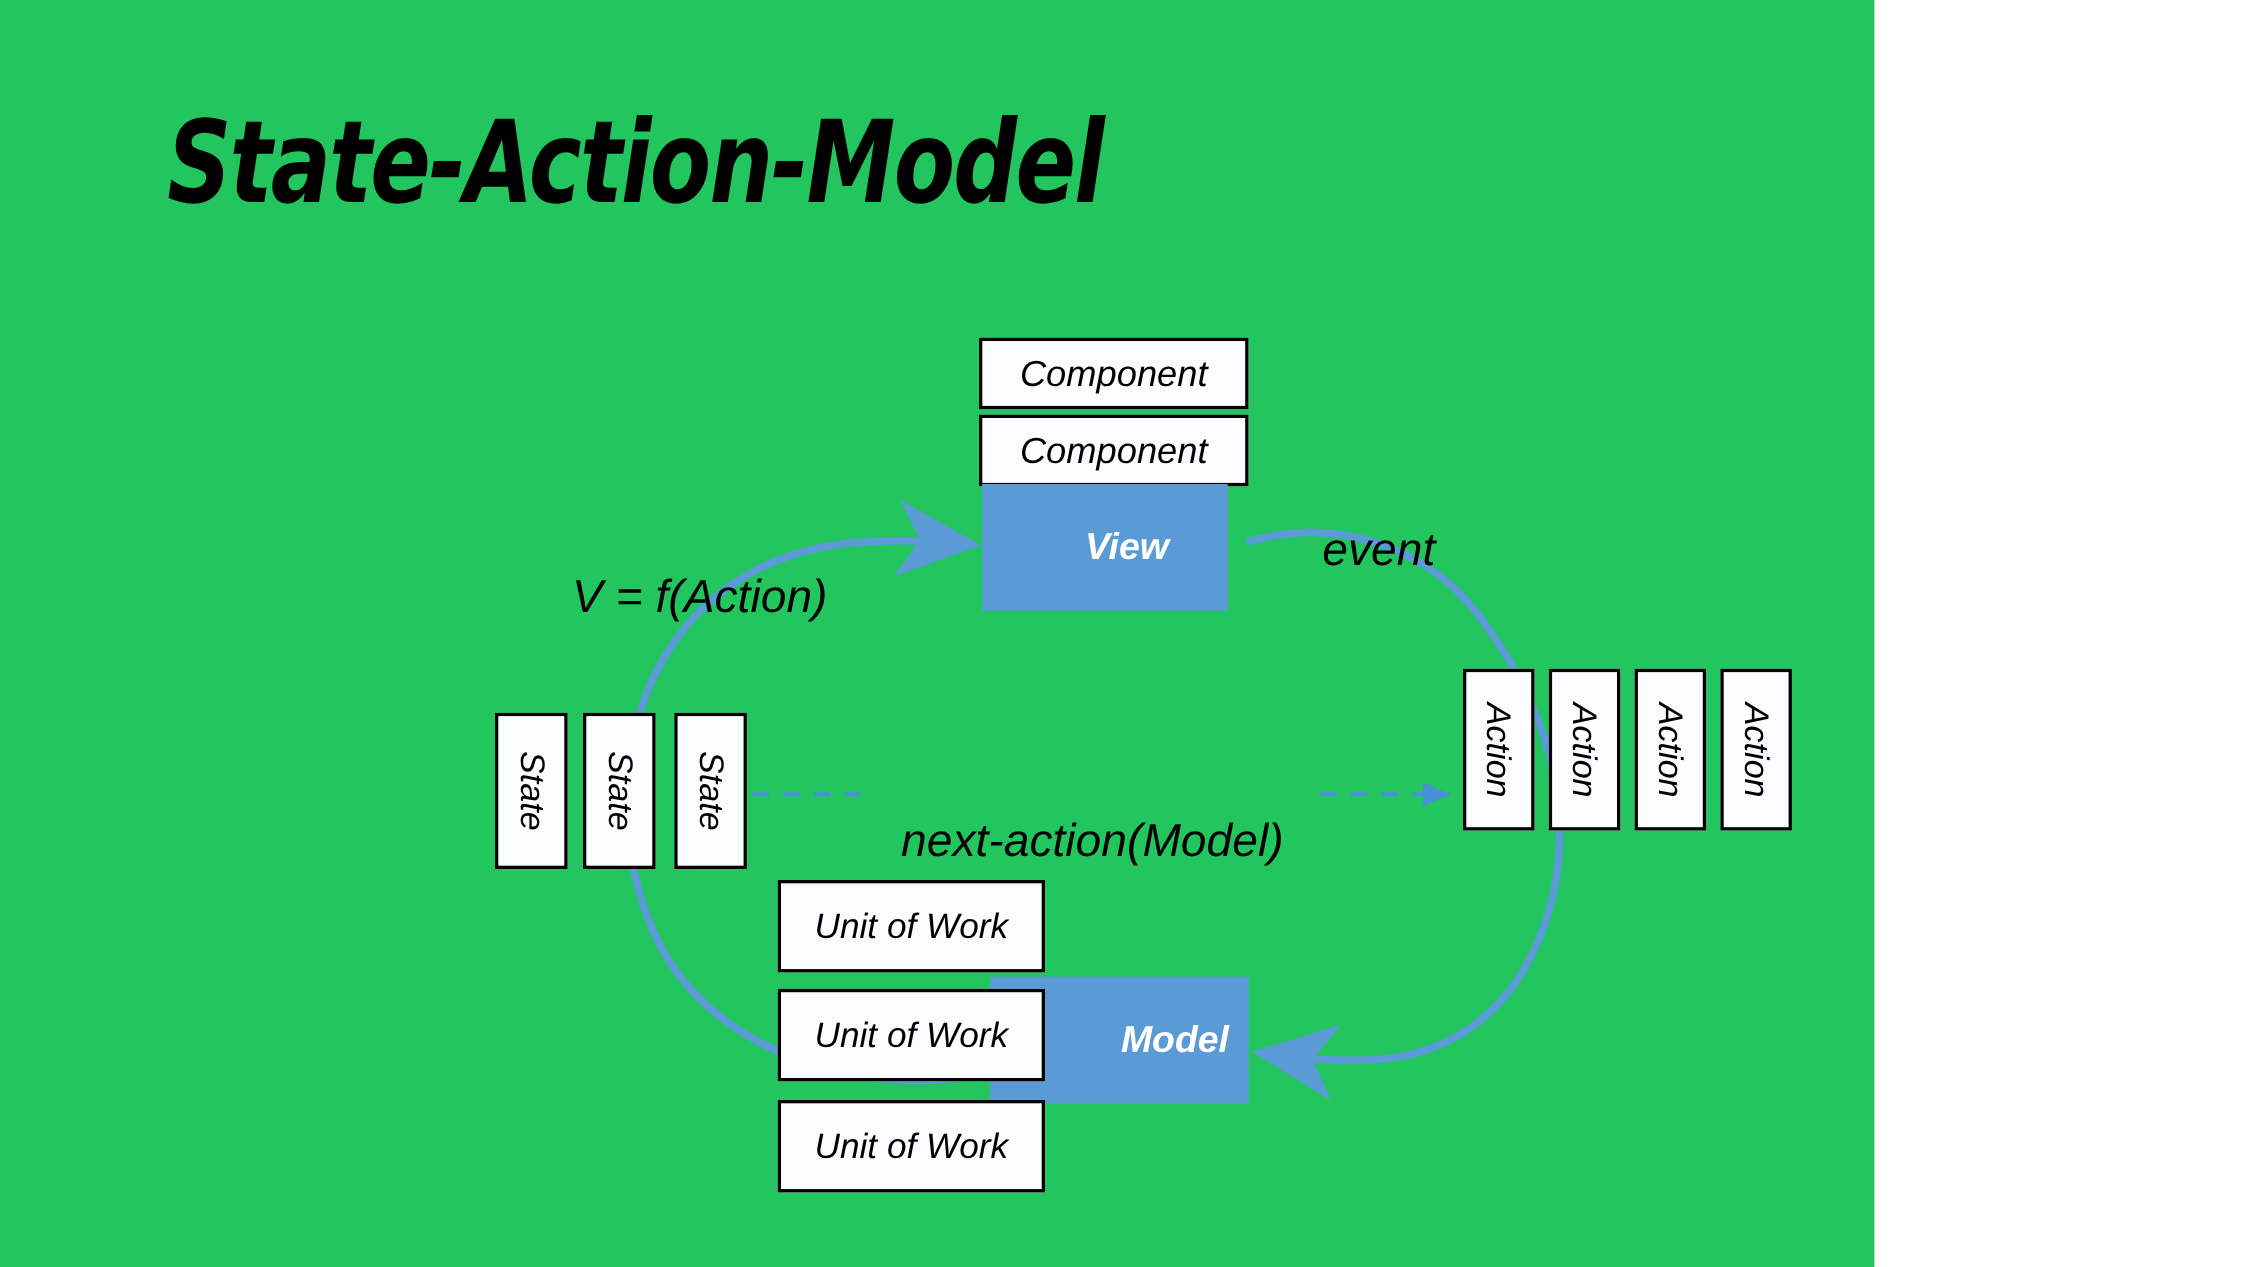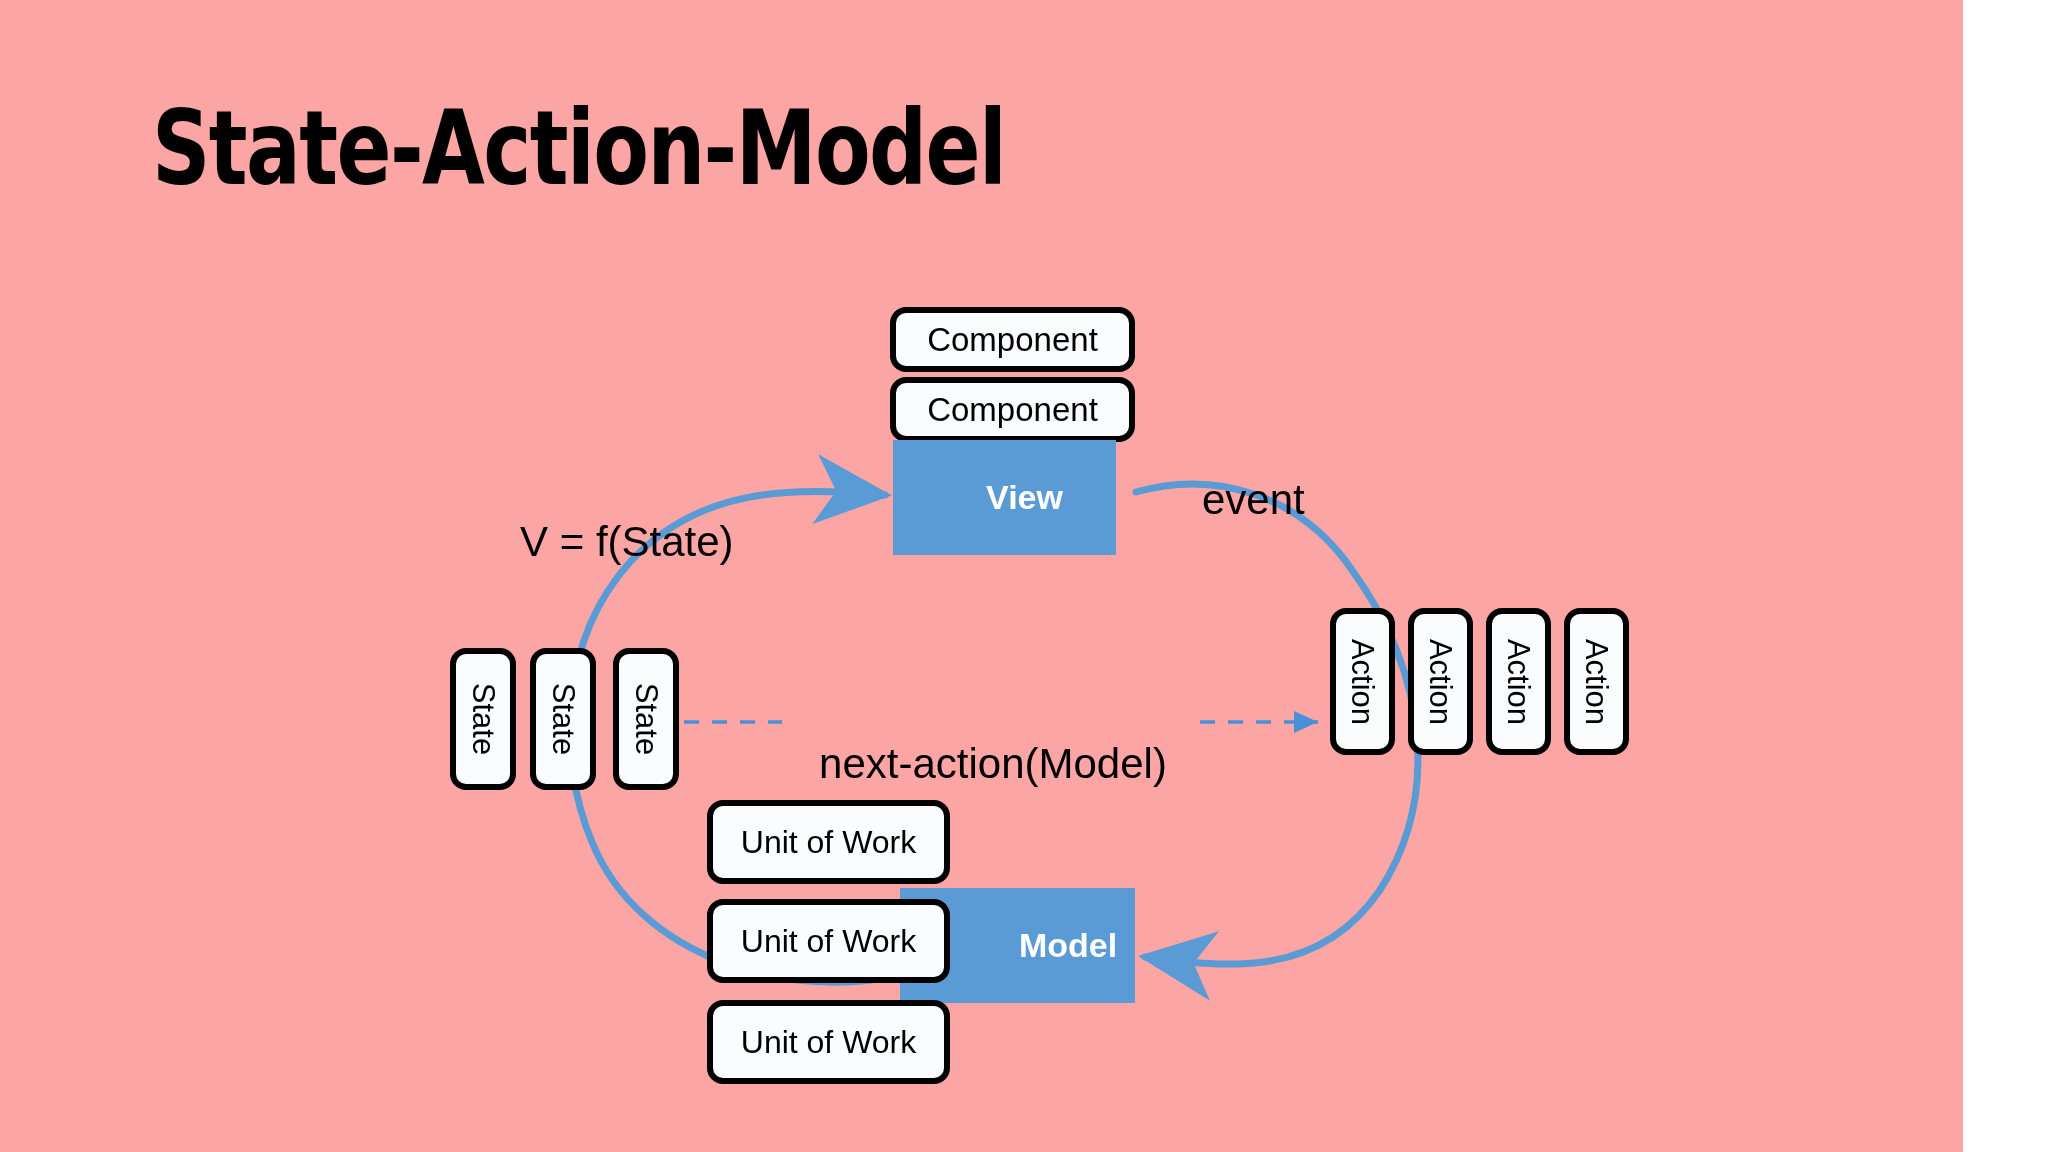--- a/index.html
+++ b/index.html
@@ -6,24 +6,25 @@
   html, body {
     margin: 0;
     padding: 0;
     background: #ffffff;
   }
   body {
     font-family: "Liberation Sans", sans-serif;
   }
   #stage {
     position: relative;
-    width: 1963px;
+    width: 1704px;
     height: 1152px;
-    background: #fca5a5;
+    background: #22c55e;
     overflow: hidden;
+    font-style: italic;
   }
 
   
   #title {
     position: absolute;
     left: 152px;
     top: 96px;
     font-family: "DejaVu Sans", sans-serif;
     font-weight: 700;
     font-size: 104px;
@@ -43,22 +44,22 @@
     width: 2048px;
     height: 1152px;
     pointer-events: none;
   }
 
   
   .node {
     position: absolute;
     box-sizing: border-box;
     background: #fbfcfd;
-    border: 6px solid #000000;
-    border-radius: 16px;
+    border: 3px solid #000000;
+    border-radius: 0;
     display: flex;
     align-items: center;
     justify-content: center;
     color: #000000;
     font-size: 32px;
     font-family: "Liberation Sans", sans-serif;
     white-space: nowrap;
   }
 
   
@@ -236,19 +237,19 @@
   <div class="node uow layer-top" id="uow-1">
     <span>Unit of Work</span>
   </div>
   <div class="node uow layer-top" id="uow-2">
     <span>Unit of Work</span>
   </div>
   <div class="node uow layer-top" id="uow-3">
     <span>Unit of Work</span>
   </div>
 
-  <div class="plain-label layer-top" id="label-vfmodel">V = f(State)</div>
+  <div class="plain-label layer-top" id="label-vfmodel">V = f(Action)</div>
 
   <div class="plain-label layer-top" id="label-event">event</div>
 
   <div class="plain-label layer-top" id="label-nextaction">next-action(Model)</div>
 
 </div>
 
 </body></html>

